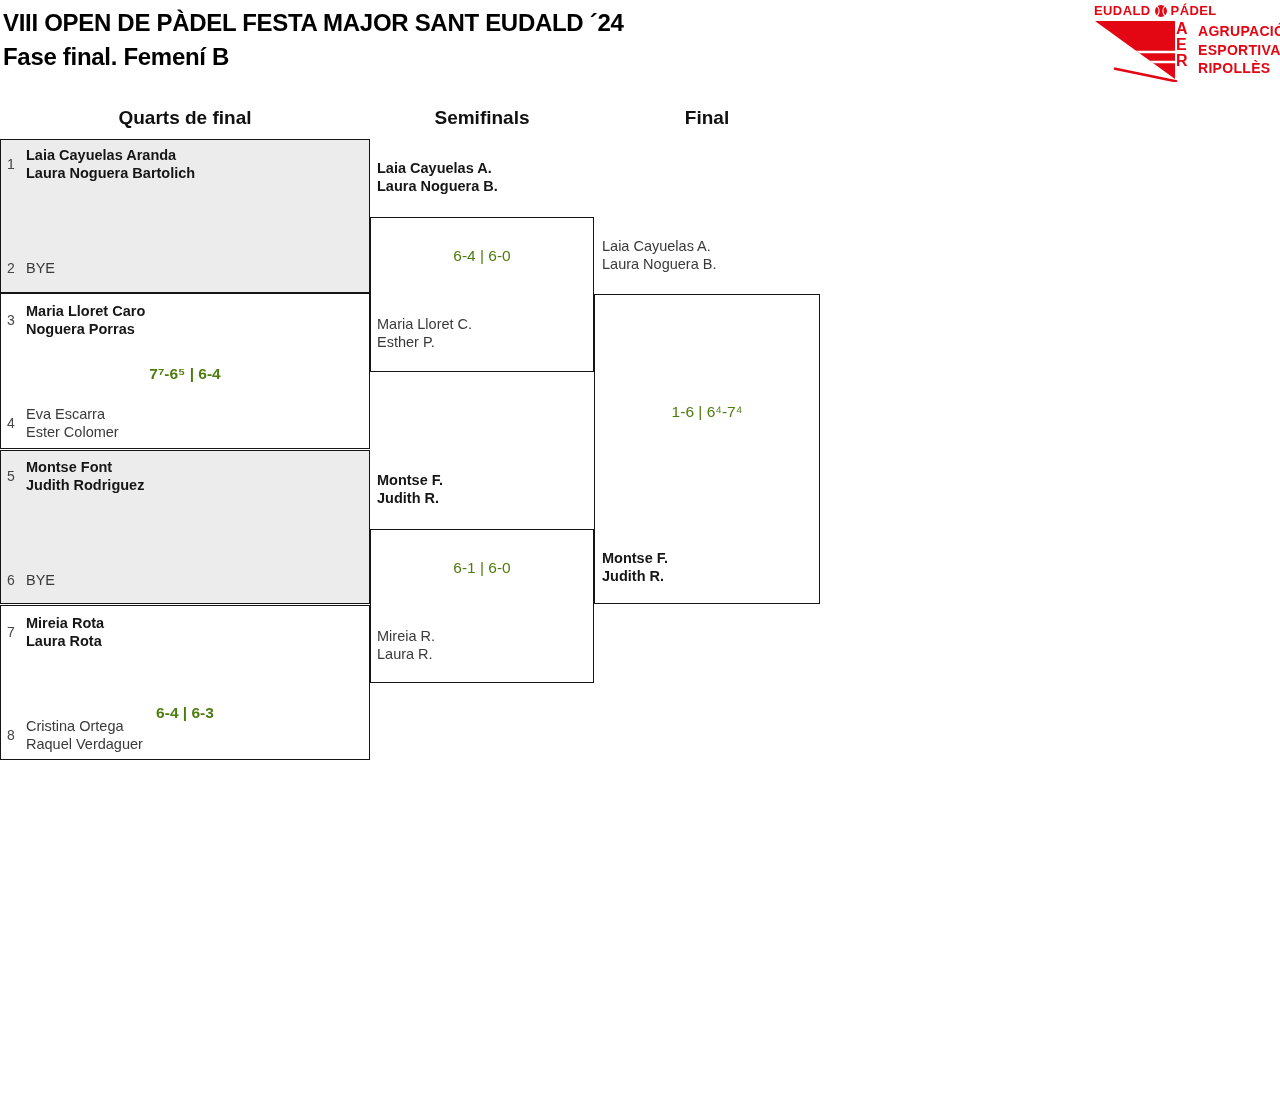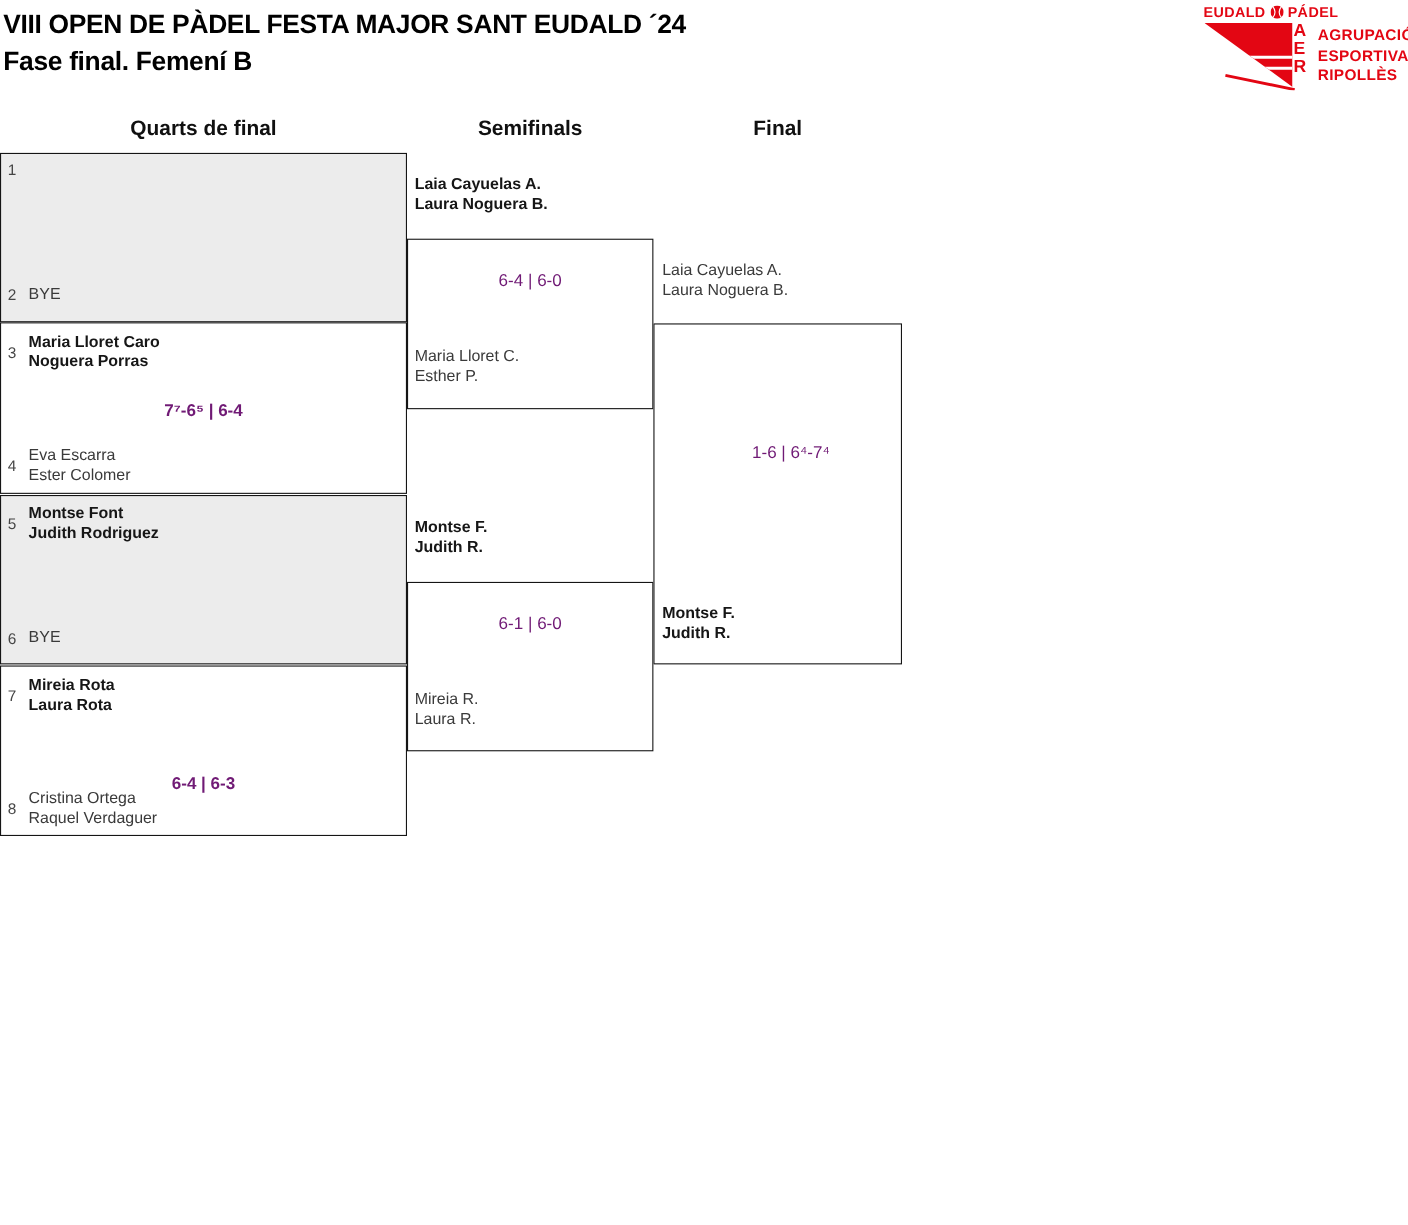--- a/index.html
+++ b/index.html
@@ -32,21 +32,21 @@
   .qf4{left:0;top:605px;width:370px;height:155px;}
   .sf1{left:370px;top:217px;width:224px;height:155px;}
   .sf2{left:370px;top:529px;width:224px;height:154px;}
   .fin{left:594px;top:294px;width:226px;height:310px;}
   
   .team{position:absolute;display:flex;align-items:center;}
   .seed{width:19px;flex:0 0 19px;font-size:14px;color:#454545;}
   .names{font-size:14.5px;line-height:18px;color:#3a3a3a;}
   .names div{white-space:nowrap;}
   .winner .names{font-weight:700;color:#161616;}
-  .score{position:absolute;font-size:15.5px;line-height:18px;color:#701a75;text-align:center;white-space:nowrap;}
+  .score{position:absolute;font-size:15.5px;line-height:18px;color:#4d7c0f;text-align:center;white-space:nowrap;}
   .sc-qf{left:0;width:370px;font-weight:bold;}
   .sc-sf{left:370px;width:224px;}
   .sc-f{left:594px;width:226px;}
 </style>
 </head>
 <body>
 
 <div class="page" style="--brand:#e30613">
 
   <div class="title">
@@ -96,20 +96,24 @@
   <div class="box shaded qf1"></div>
   <div class="box qf2"></div>
   <div class="box shaded qf3"></div>
   <div class="box qf4"></div>
   <div class="box sf1"></div>
   <div class="box sf2"></div>
   <div class="box fin"></div>
 
   <div class="team winner" style="left:7px;top:146px;">
     <span class="seed">1</span>
+    <div class="names">
+      <div>Laia Cayuelas Aranda</div>
+      <div>Laura Noguera Bartolich</div>
+    </div>
   </div>
   <div class="team" style="left:7px;top:259px;">
     <span class="seed">2</span>
     <div class="names">
       <div>BYE</div>
     </div>
   </div>
 
   <div class="team winner" style="left:7px;top:302px;">
     <span class="seed">3</span>
@@ -184,21 +188,21 @@
       <div>Laura R.</div>
     </div>
   </div>
 
   <div class="team" style="left:602px;top:237px;">
     <div class="names">
       <div>Laia Cayuelas A.</div>
       <div>Laura Noguera B.</div>
     </div>
   </div>
-  <div class="score sc-f" style="top:403px;padding-left:12px;">1-6 | 6⁴-7⁴</div>
+  <div class="score sc-f" style="top:403px;">1-6 | 6⁴-7⁴</div>
   <div class="team winner" style="left:602px;top:549px;">
     <div class="names">
       <div>Montse F.</div>
       <div>Judith R.</div>
     </div>
   </div>
 
 </div>
 
 </body></html>

